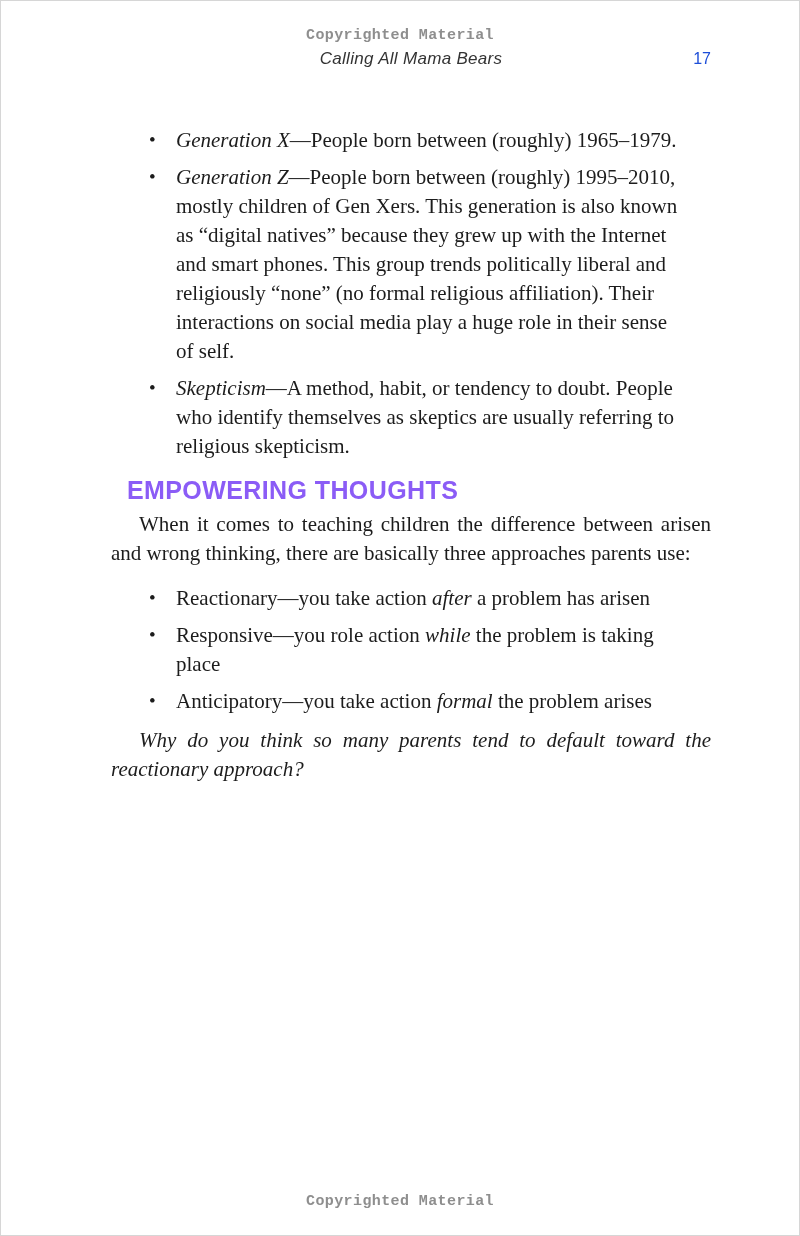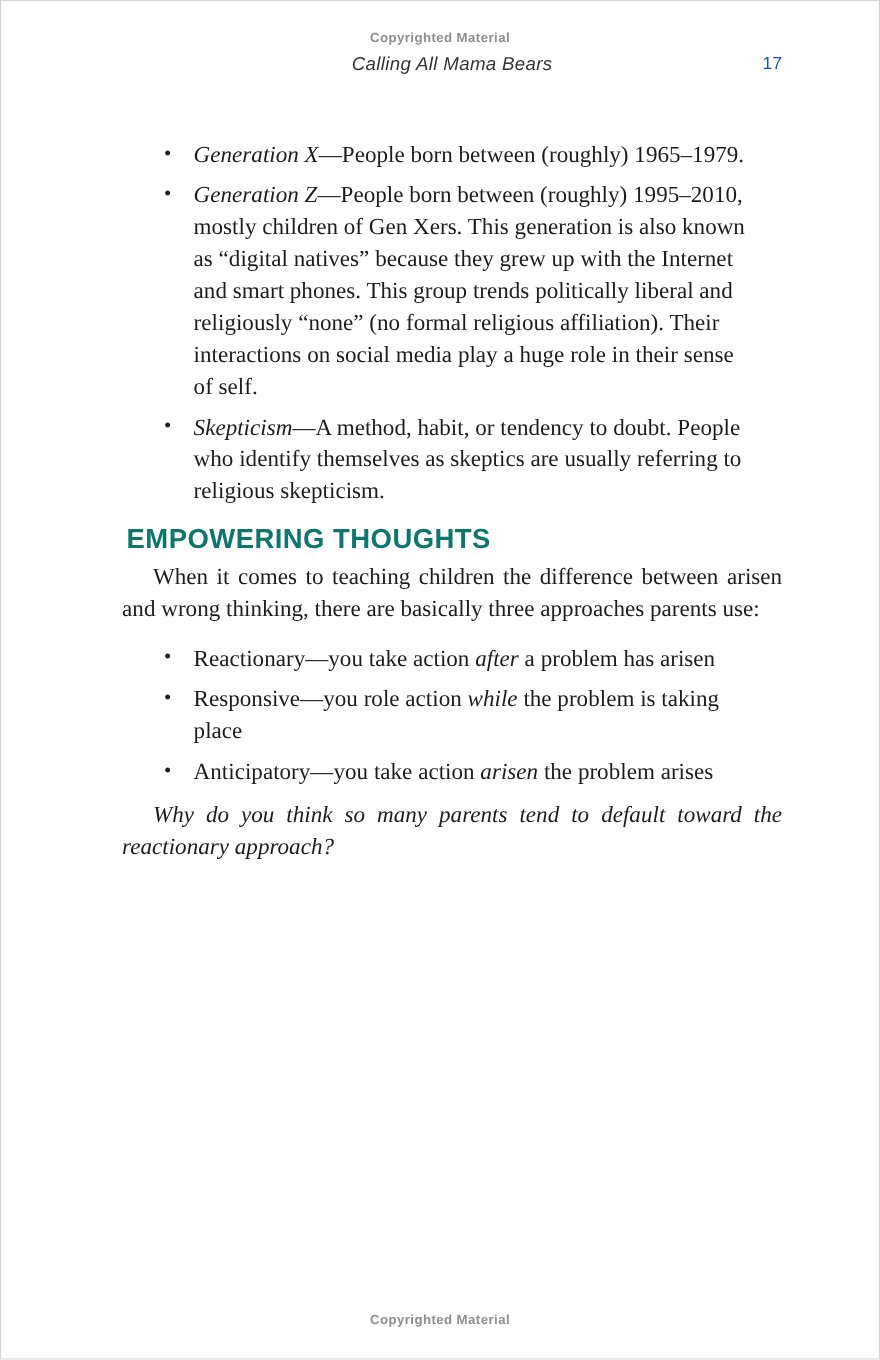--- a/index.html
+++ b/index.html
@@ -11,23 +11,23 @@
     background: #ffffff;
     border: 1px solid #d6d6d6;
     box-sizing: border-box;
     overflow: hidden;
     font-family: "Liberation Serif", serif;
   }
   .copyright {
     position: absolute;
     left: 0; right: 0;
     text-align: center;
-    font-family: Liberation Sans, sans-serif;
+    font-family: Liberation Mono, monospace;
     font-weight: bold;
-    font-size: 12px;
+    font-size: 15px;
     letter-spacing: 0.4px;
     color: #8e8e8e;
   }
   .copyright.top { top: 26px; }
   .copyright.bottom { top: 1192px; }
 
   .running-header {
     position: absolute;
     top: 48px;
     left: 110px;
@@ -88,27 +88,27 @@
   ul.bullets li:last-child { margin-bottom: 0; }
   ul.bullets .marker {
     position: absolute;
     left: 38px;
     top: -1px;
     font-size: 19px;
   }
   ul.bullets.approaches { margin-top: 16px; }
 
   .section-heading {
-    margin: 14px 0 0 4px;
+    margin: 14px 0 0 16px;
     font-family: "Liberation Sans", sans-serif;
     font-weight: 600;
     font-size: 25px;
     line-height: 30px;
     letter-spacing: 0.4px;
-    color: #0f766e;
+    color: #8b5cf6;
   }
 
   .para {
     margin-top: 5px !important;
     text-align: justify;
     text-indent: 28px;
   }
   .question {
     margin-top: 10px !important;
     text-align: justify;
@@ -155,21 +155,21 @@
       <li>
         <span class="marker">•</span>
         <span><span>Reactionary—you take action </span><em>after</em><span> a problem has arisen</span></span>
       </li>
       <li>
         <span class="marker">•</span>
         <span><span>Responsive—you role action </span><em>while</em><span> the problem is taking place</span></span>
       </li>
       <li>
         <span class="marker">•</span>
-        <span><span>Anticipatory—you take action </span><em>arisen</em><span> the problem arises</span></span>
+        <span><span>Anticipatory—you take action </span><em>formal</em><span> the problem arises</span></span>
       </li>
     </ul>
 
     <p class="question"><span>Why do you think so many parents tend to default toward the reactionary approach?</span></p>
 
     <div class="answer-space"></div>
 
 
   </div>
 

